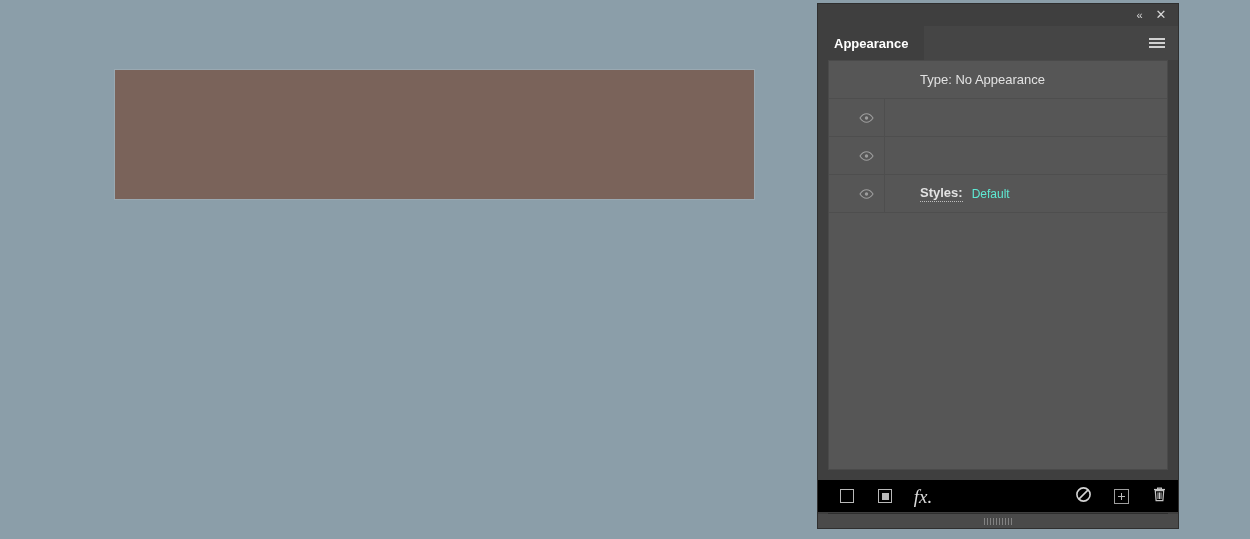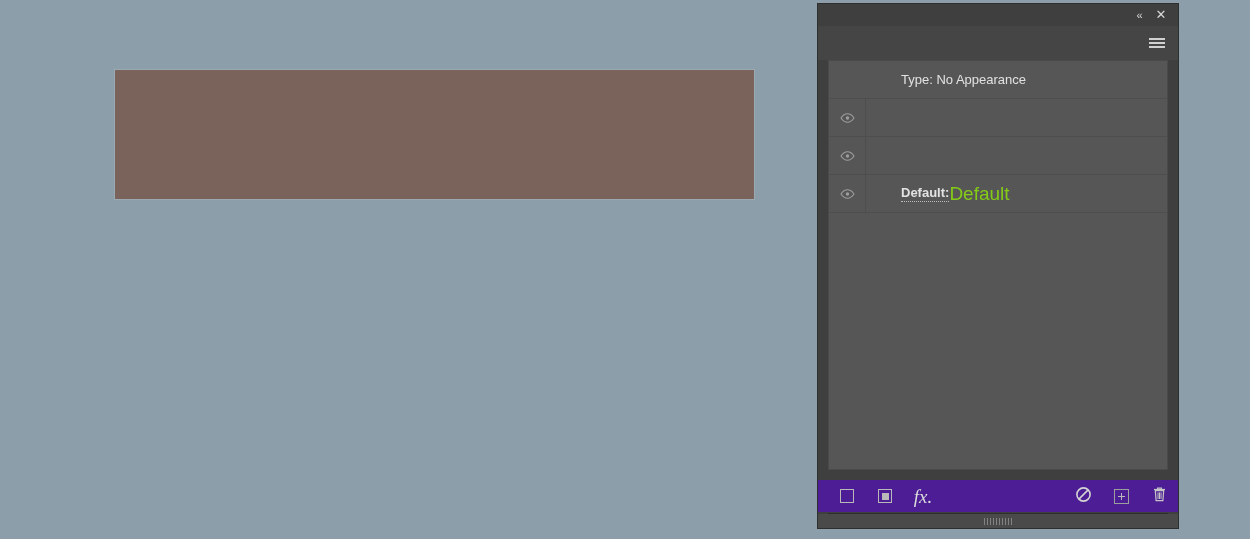--- a/index.html
+++ b/index.html
@@ -112,20 +112,21 @@
     overflow: hidden;
   }
   .row {
     position: relative;
     height: 38px;
     display: flex;
     align-items: center;
     box-sizing: border-box;
     border-bottom: 1px solid #4e4e4e;
     cursor: default;
+    padding-left: 19px;
   }
   .eyecell {
     width: 37px;
     height: 100%;
     display: flex;
     align-items: center;
     justify-content: center;
     box-sizing: border-box;
     border-right: 1px solid #4e4e4e;
     flex: 0 0 37px;
@@ -159,22 +160,23 @@
     color: #e2e2e2;
     font-weight: bold;
     white-space: nowrap;
   }
   .lbl.dotted {
     border-bottom: 1px dotted #bdbdbd;
     padding-bottom: 1px;
   }
   .lbl.normal { font-weight: normal; }
   .val {
-    font-size: 19px;
-    color: #84cc16;
+    font-size: 12px;
+    color: #5eead4;
+    margin-left: 9px;
     white-space: nowrap;
   }
   .swatch-none {
     width: 21px; height: 21px;
     margin-left: 20px;
     background: #ffffff;
     box-sizing: border-box;
     border: 2px solid #2b2b2b;
     position: relative;
     overflow: hidden;
@@ -192,21 +194,21 @@
     position: relative;
   }
   .eye svg { display: block; }
 
   
   .panel-toolbar {
     position: absolute;
     left: 0; right: 0;
     bottom: 16px;
     height: 32px;
-    background: #4c1d95;
+    background: #000000;
     display: flex;
     align-items: center;
   }
   .tool {
     width: 38px; height: 32px;
     display: flex;
     align-items: center;
     justify-content: center;
     color: #c9c9c9;
     cursor: default;
@@ -286,20 +288,21 @@
 </div>
 
 <div id="panel">
 
   <div class="panel-titlebar">
     <div class="tb-btn" id="collapse-btn">«</div>
     <div class="tb-btn" id="close-btn">✕</div>
   </div>
 
   <div class="tabbar">
+    <div class="tab active">Appearance</div>
     <div class="tab-menu">
       <span class="hamburger">
           <i></i>
           <i></i>
           <i></i>
         </span>
     </div>
   </div>
 
   <div class="applist">
@@ -337,21 +340,21 @@
     <div class="row">
       <div class="eyecell">
         <span class="eye">
           <svg width="15" height="10" viewBox="0 0 15 10">
             <path d="M7.5 0.8C3.8 0.8 1 5 1 5s2.8 4.2 6.5 4.2S14 5 14 5 11.2 0.8 7.5 0.8z" fill="none" stroke="#9d9d9d" stroke-width="1.1"></path>
             <circle cx="7.5" cy="5" r="1.7" fill="#9d9d9d"></circle>
           </svg>
         </span>
       </div>
       <div class="rowbody">
-        <span class="lbl dotted">Default:</span>
+        <span class="lbl dotted">Styles:</span>
         <span class="val">Default</span>
       </div>
     </div>
 
   </div>
 
   <div class="panel-bottomline"></div>
 
   <div class="panel-toolbar">
     <div class="tool pad-l">

